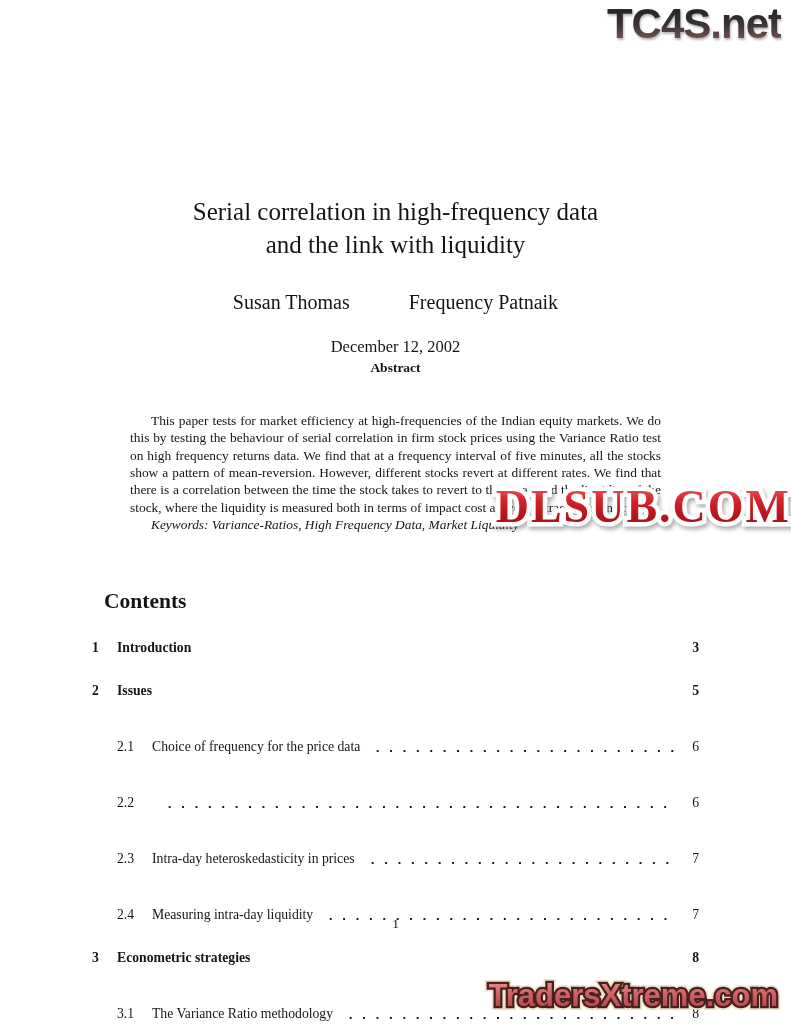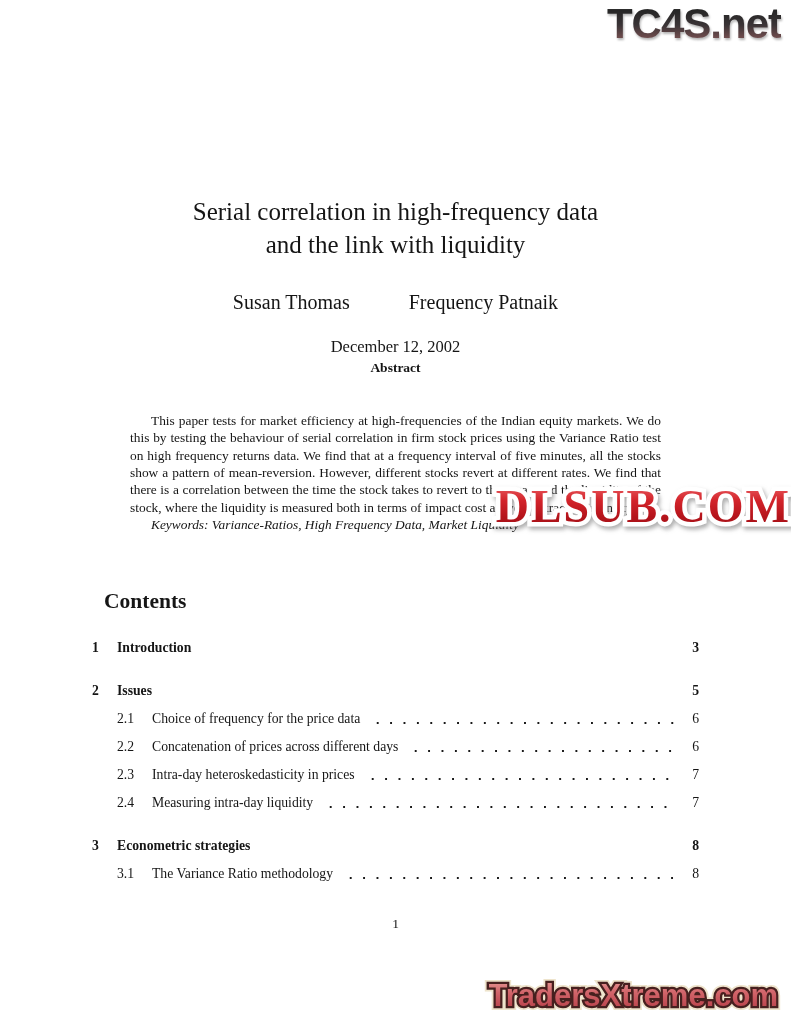--- a/index.html
+++ b/index.html
@@ -140,20 +140,21 @@
     top: 634px;
     left: 92px;
     width: 607px;
     font-size: 13.7px;
   }
   .toc-row {
     display: flex;
     align-items: baseline;
     height: 28px;
     line-height: 28px;
+    margin-top: 28px;
   }
   .toc-row.lvl1 {
     font-weight: bold;
     margin-top: 15px;
   }
   .toc-row.lvl1.first {
     margin-top: 0;
   }
   .toc-row.lvl1 .toc-num { width: 25px; }
   .toc-row.lvl2 { padding-left: 25px; }
@@ -268,21 +269,20 @@
       <span class="toc-page">5</span>
     </div>
     <div class="toc-row lvl2">
       <span class="toc-num">2.1</span>
       <span class="toc-label">Choice of frequency for the price data</span>
       <span class="leader"></span>
       <span class="toc-page">6</span>
     </div>
     <div class="toc-row lvl2">
       <span class="toc-num">2.2</span>
-      <span class="toc-label">Concatenation of prices across different days</span>
       <span class="leader"></span>
       <span class="toc-page">6</span>
     </div>
     <div class="toc-row lvl2">
       <span class="toc-num">2.3</span>
       <span class="toc-label">Intra-day heteroskedasticity in prices</span>
       <span class="leader"></span>
       <span class="toc-page">7</span>
     </div>
     <div class="toc-row lvl2">

